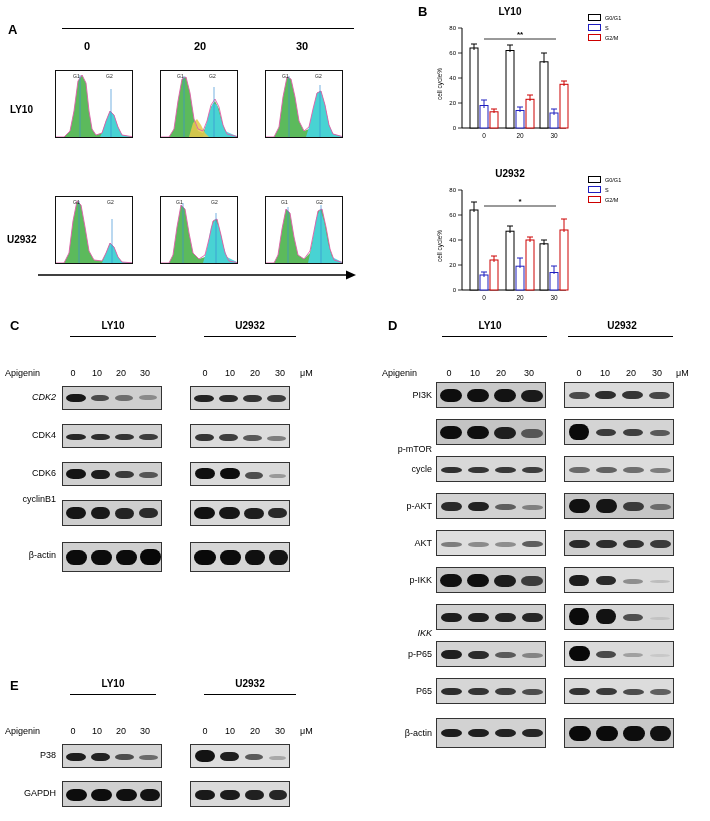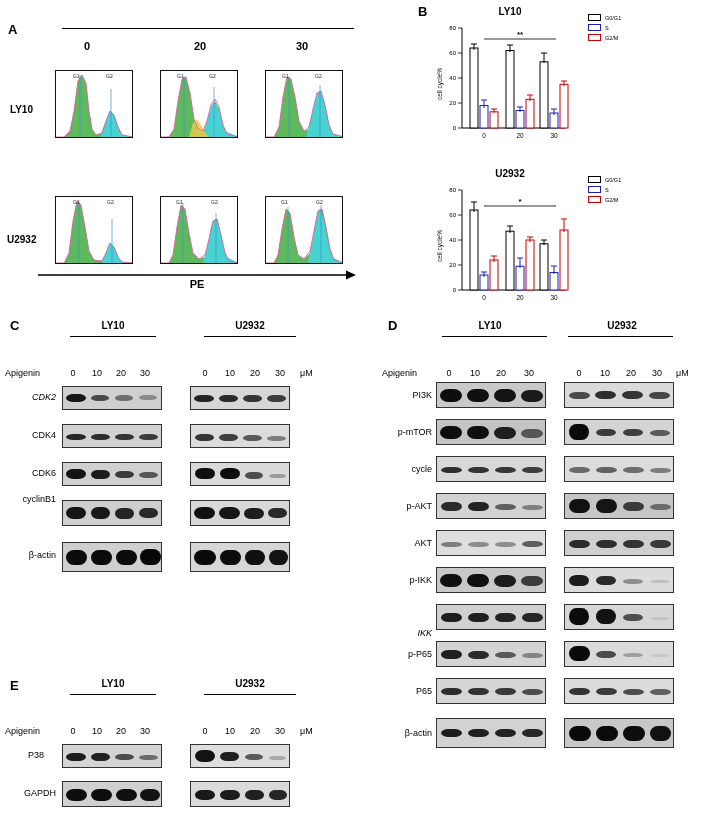--- a/index.html
+++ b/index.html
@@ -143,21 +143,20 @@
     <div class="gatelabel" style="left:15px; top:2px;">G1</div>
     <div class="gatelabel" style="left:50px; top:2px;">G2</div>
   </div>
 
   <div class="pe-arrow">
     <svg width="318" height="10" viewBox="0 0 318 10">
       <line x1="0" y1="5" x2="308" y2="5" stroke="#000" stroke-width="1.6"></line>
       <polygon points="308,0.5 318,5 308,9.5" fill="#000"></polygon>
     </svg>
   </div>
-  <div class="pe-text">PE</div>
 </div>
 
 <div id="panelB">
   <div class="panel-letter" style="left:18px; top:4px;">B</div>
 
   <div class="chart-title" style="left:45px; top:6px;">LY10</div>
   <div class="ylab" style="left:36px; top:100px;">cell cycle%</div>
   <div style="position:absolute; left:40px; top:20px;">
     <svg width="130" height="125" viewBox="0 0 130 125">
 
@@ -407,21 +406,21 @@
   <div class="dosehdr" style="left:64px; top:66px;">0</div>
   <div class="dosehdr" style="left:88px; top:66px;">10</div>
   <div class="dosehdr" style="left:112px; top:66px;">20</div>
   <div class="dosehdr" style="left:136px; top:66px;">30</div>
   <div class="dosehdr" style="left:196px; top:66px;">0</div>
   <div class="dosehdr" style="left:221px; top:66px;">10</div>
   <div class="dosehdr" style="left:246px; top:66px;">20</div>
   <div class="dosehdr" style="left:271px; top:66px;">30</div>
   <div class="unit" style="left:300px; top:66px;">μM</div>
 
-  <div class="rowlabel" style="left:0px; top:90px; width:44px;">P38</div>
+  <div class="rowlabel" style="left:0px; top:90px; width:56px;">P38</div>
   <div class="blot-box" style="left:62px; top:84px; width:100px; height:24px; background:#d4d4d4;">
     <div class="band" style="left:3px; top:8px; width:20px; height:8px; background:#1d1d1d;"></div>
     <div class="band" style="left:28px; top:8px; width:19px; height:8px; background:#222;"></div>
     <div class="band" style="left:52px; top:9px; width:19px; height:6px; background:#4d4d4d;"></div>
     <div class="band" style="left:76px; top:10px; width:19px; height:5px; background:#6b6b6b;"></div>
   </div>
   <div class="blot-box" style="left:190px; top:84px; width:100px; height:24px; background:#dedede;">
     <div class="band" style="left:4px; top:5px; width:20px; height:12px; background:#131313;"></div>
     <div class="band" style="left:29px; top:7px; width:19px; height:9px; background:#1f1f1f;"></div>
     <div class="band" style="left:54px; top:9px; width:18px; height:6px; background:#5a5a5a;"></div>
@@ -469,21 +468,21 @@
     <div class="band" style="left:57px; top:6px; width:22px; height:13px; background:#131313;"></div>
     <div class="band" style="left:84px; top:7px; width:22px; height:12px; background:#1a1a1a;"></div>
   </div>
   <div class="blot-box" style="left:184px; top:72px; width:110px; height:26px; background:#dadada;">
     <div class="band" style="left:4px; top:9px; width:21px; height:7px; background:#4a4a4a;"></div>
     <div class="band" style="left:30px; top:8px; width:21px; height:8px; background:#2e2e2e;"></div>
     <div class="band" style="left:57px; top:8px; width:21px; height:8px; background:#343434;"></div>
     <div class="band" style="left:84px; top:9px; width:21px; height:7px; background:#464646;"></div>
   </div>
 
-  <div class="rowlabel" style="left:0px; top:117px; width:52px;">p-mTOR</div>
+  <div class="rowlabel" style="left:0px; top:134px; width:52px;">p-mTOR</div>
   <div class="blot-box" style="left:56px; top:109px; width:110px; height:26px; background:#c4c4c4;">
     <div class="band" style="left:3px; top:6px; width:22px; height:13px; background:#0d0d0d;"></div>
     <div class="band" style="left:30px; top:6px; width:22px; height:13px; background:#0f0f0f;"></div>
     <div class="band" style="left:57px; top:7px; width:22px; height:12px; background:#1e1e1e;"></div>
     <div class="band" style="left:84px; top:9px; width:22px; height:9px; background:#565656;"></div>
   </div>
   <div class="blot-box" style="left:184px; top:109px; width:110px; height:26px; background:#d4d4d4;">
     <div class="band" style="left:4px; top:4px; width:20px; height:16px; background:#0a0a0a;"></div>
     <div class="band" style="left:31px; top:9px; width:20px; height:7px; background:#3b3b3b;"></div>
     <div class="band" style="left:58px; top:9px; width:20px; height:7px; background:#3f3f3f;"></div>

